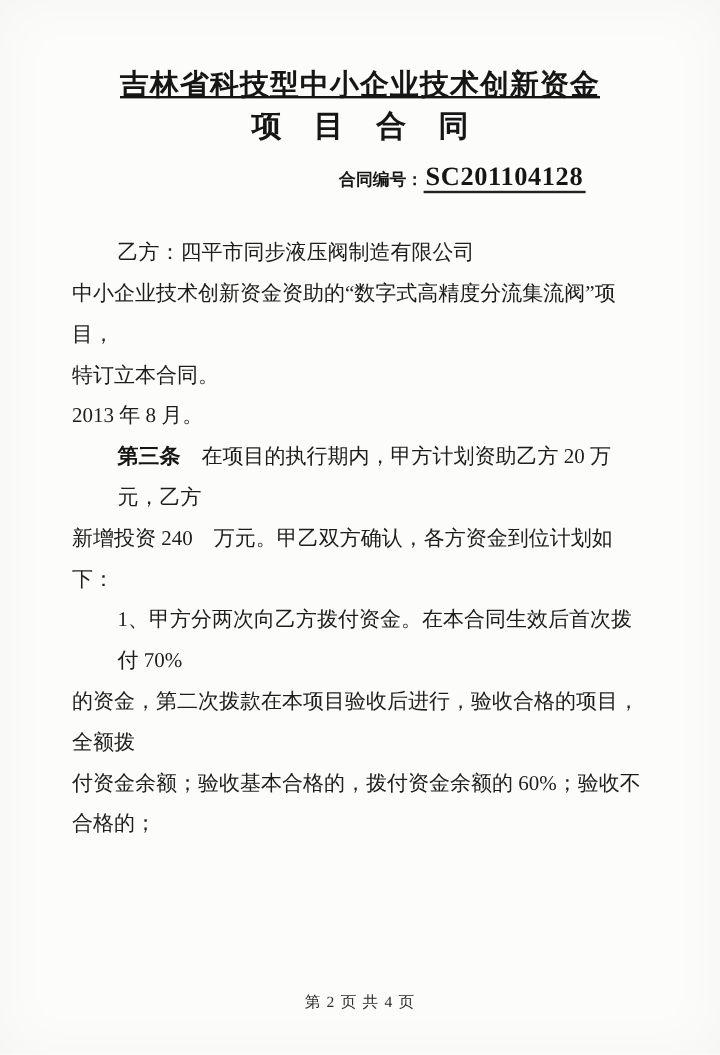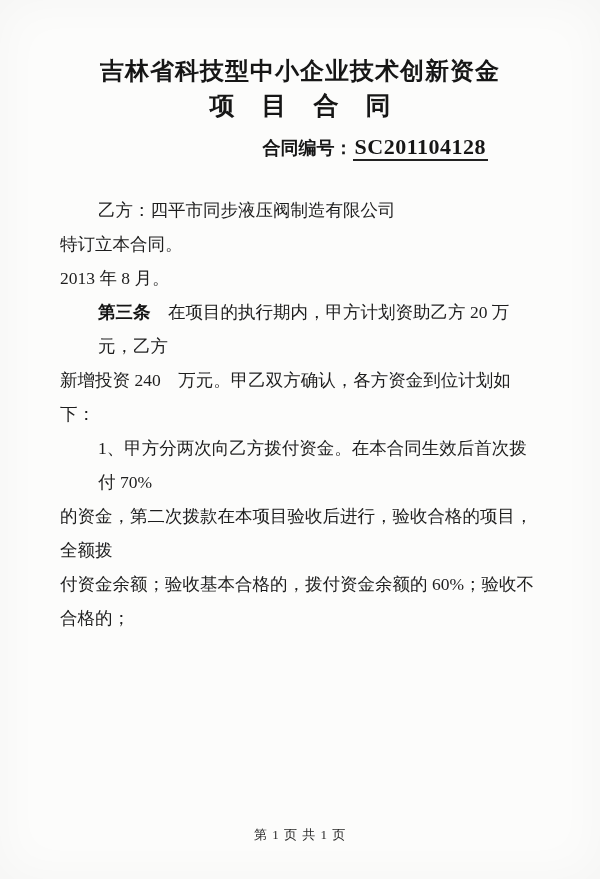--- a/index.html
+++ b/index.html
@@ -20,20 +20,21 @@
   .title1 {
     margin: 0;
     padding-top: 56px;
     text-align: center;
     font-family: "Liberation Sans", "DejaVu Sans", sans-serif;
     font-weight: 700;
     font-size: 24px;
     line-height: 29px;
     letter-spacing: 1px;
     color: #161616;
+    text-decoration: underline;
   }
   .title2 {
     margin: 7px 0 0 0;
     text-align: center;
     font-family: "Liberation Sans", "DejaVu Sans", sans-serif;
     font-weight: 700;
     font-size: 25px;
     line-height: 26px;
     word-spacing: 20px;
     color: #161616;
@@ -41,21 +42,21 @@
   .contract-no {
     margin-top: 15px;
     text-align: right;
     padding-right: 112px;
     line-height: 28px;
     white-space: nowrap;
   }
   .contract-no .label {
     font-family: "Liberation Sans", "DejaVu Sans", sans-serif;
     font-weight: 700;
-    font-size: 18px;
+    font-size: 14px;
     color: #161616;
   }
   .contract-no .value {
     font-family: "Liberation Serif", "DejaVu Serif", serif;
     font-weight: 700;
     font-size: 22px;
     letter-spacing: 0.5px;
     color: #161616;
     border-bottom: 2px solid #222;
     padding: 0 2px 0 2px;
@@ -100,28 +101,29 @@
 
   <h2 class="title2">项 目 合 同</h2>
 
   <div class="contract-no">
     <span class="label">合同编号：</span><span class="value">SC201104128</span>
   </div>
 
   <div class="doc-body">
     <div id="doc-lines">
         <div class="doc-line indent"><span class="">乙方：四平市同步液压阀制造有限公司</span></div>
+        <div class="doc-line"><span class="">中小企业技术创新资金资助的“数字式高精度分流集流阀”项目，</span></div>
         <div class="doc-line"><span class="">特订立本合同。</span></div>
         <div class="doc-line"><span class="">2013 年 8 月。</span></div>
         <div class="doc-line indent"><span class="bold">第三条</span><span class="">　在项目的执行期内，甲方计划资助乙方 20 万元，乙方</span></div>
         <div class="doc-line"><span class="">新增投资 240　万元。甲乙双方确认，各方资金到位计划如下：</span></div>
         <div class="doc-line indent"><span class="">1、甲方分两次向乙方拨付资金。在本合同生效后首次拨付 70%</span></div>
         <div class="doc-line"><span class="">的资金，第二次拨款在本项目验收后进行，验收合格的项目，全额拨</span></div>
         <div class="doc-line"><span class="">付资金余额；验收基本合格的，拨付资金余额的 60%；验收不合格的；</span></div>
       </div>
 
   </div>
 
   <div class="footer">
-    <span>第 1 页 共 1 页</span>
+    <span>第 2 页 共 4 页</span>
   </div>
 
 </div>
 
 </body></html>

